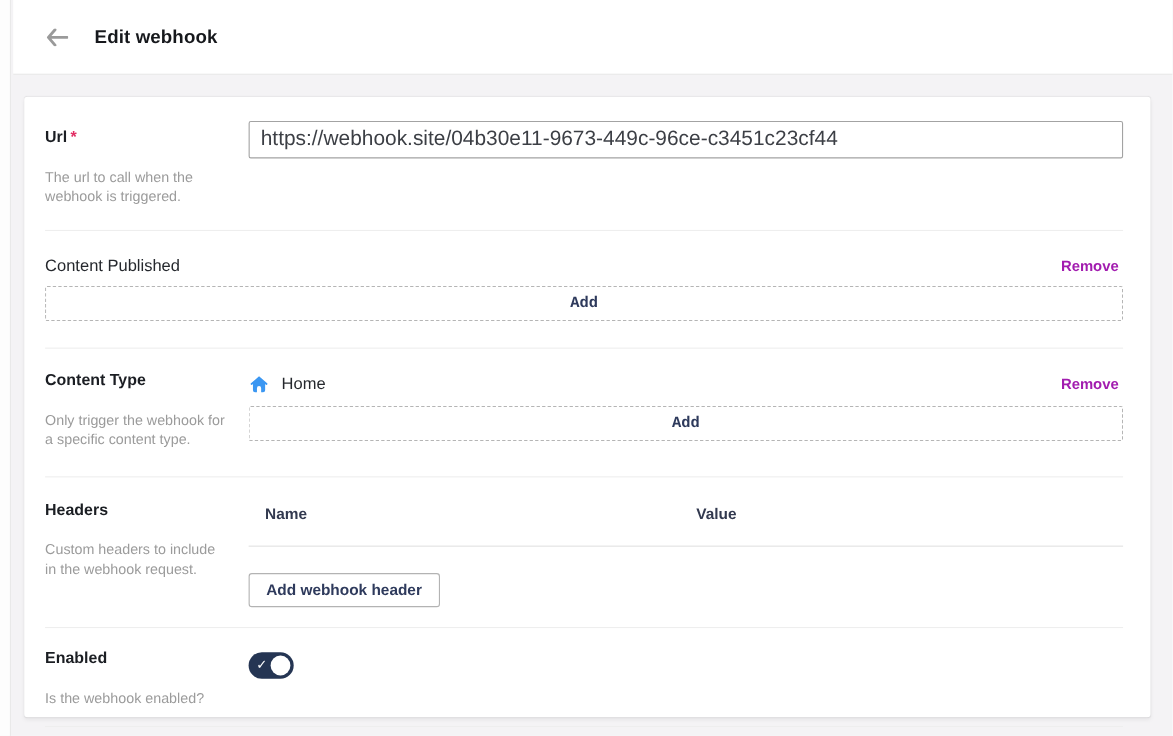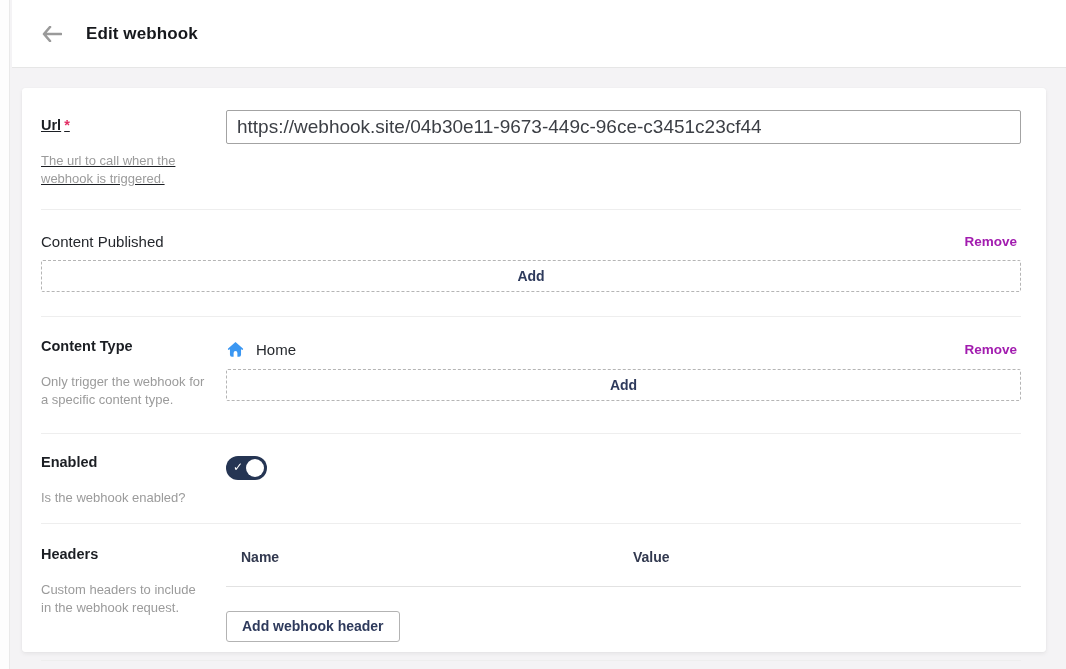--- a/index.html
+++ b/index.html
@@ -41,41 +41,41 @@
   .form-row:last-child { border-bottom: 1px solid #eeeeee; }
   .label-col { flex: 0 0 185px; padding-right: 18px; }
   .content-col { flex: 1; min-width: 0; }
 
   .field-label { font-size: 14.5px; font-weight: bold; color: #1b1e23; }
   .req { color: #e22d63; font-weight: bold; margin-left: 3px; }
   .field-hint { font-size: 13px; color: #9b9b9b; line-height: 1.38; margin-top: 19px; max-width: 172px; }
 
   
   .row-url { padding: 22px 0 21px; }
-  .row-url .label-col { padding-top: 7px; text-decoration: underline; }
+  .row-url .label-col { padding-top: 7px; }
   .url-input {
     width: 100%; height: 34px; border: 1px solid #a3a3a3; border-radius: 2px;
     background: #fff; padding: 0 10px; font-size: 19px; color: #3c3f45;
     font-family: "Liberation Sans", "DejaVu Sans", sans-serif; outline: none;
   }
 
   
   .row-list { padding: 21px 0 24px; }
   .selected-item {
     display: flex; align-items: center; justify-content: space-between;
     padding: 2px 0 10px 0; font-size: 15px; color: #25282d;
   }
   .selected-item .item-left { display: flex; align-items: center; gap: 11px; }
   .remove-link {
     font-size: 13.5px; font-weight: bold; color: #a21caf; cursor: pointer; padding-right: 4px;
   }
   .add-btn {
     width: 100%; height: 32px; border: 1px dashed #b5b5b5; border-radius: 2px;
     background: #fff; color: #2e3a5c; font-weight: bold; font-size: 14px;
-    font-family: Liberation Sans, sans-serif; cursor: pointer;
+    font-family: Liberation Mono, monospace; cursor: pointer;
     display: flex; align-items: center; justify-content: center;
   }
   .home-icon-svg { width: 19px; height: 19px; display: block; }
 
   
   .row-enabled { padding: 20px 0 16px; }
   .toggle {
     width: 41px; height: 24px; border-radius: 12px; background: #253553;
     position: relative; cursor: pointer; margin-top: 2px;
   }
@@ -149,40 +149,40 @@
             <path fill="#3b97f2" d="M12 2.6 L2.7 10.7 a1.05 1.05 0 0 0 1.38 1.58 L5 11.5 V18.6 a2.4 2.4 0 0 0 2.4 2.4 H9.6 v-4.7 a2.4 2.4 0 0 1 4.8 0 V21 h2.2 a2.4 2.4 0 0 0 2.4-2.4 V11.5 l.92.78 a1.05 1.05 0 0 0 1.38-1.58 Z"></path>
           </svg>
           <span>Home</span>
         </div>
         <div class="remove-link">Remove</div>
       </div>
       <button class="add-btn">Add</button>
     </div>
   </div>
 
-  <div class="form-row row-enabled">
-    <div class="label-col">
-      <div class="field-label">Enabled</div>
-      <div class="field-hint">Is the webhook enabled?</div>
-    </div>
-    <div class="content-col">
-      <div class="toggle on" id="enabled-toggle">
-        <span class="check">✓</span>
-        <span class="knob"></span>
-      </div>
-    </div>
-  </div>
-
   <div class="form-row row-headers">
     <div class="label-col">
       <div class="field-label">Headers</div>
       <div class="field-hint">Custom headers to include in the webhook request.</div>
     </div>
     <div class="content-col">
       <div class="headers-table-head">
         <div class="col-name">Name</div>
         <div class="col-value">Value</div>
       </div>
       <button class="add-header-btn">Add webhook header</button>
     </div>
   </div>
 
+  <div class="form-row row-enabled">
+    <div class="label-col">
+      <div class="field-label">Enabled</div>
+      <div class="field-hint">Is the webhook enabled?</div>
+    </div>
+    <div class="content-col">
+      <div class="toggle on" id="enabled-toggle">
+        <span class="check">✓</span>
+        <span class="knob"></span>
+      </div>
+    </div>
+  </div>
+
 </div>
 
 </body></html>

